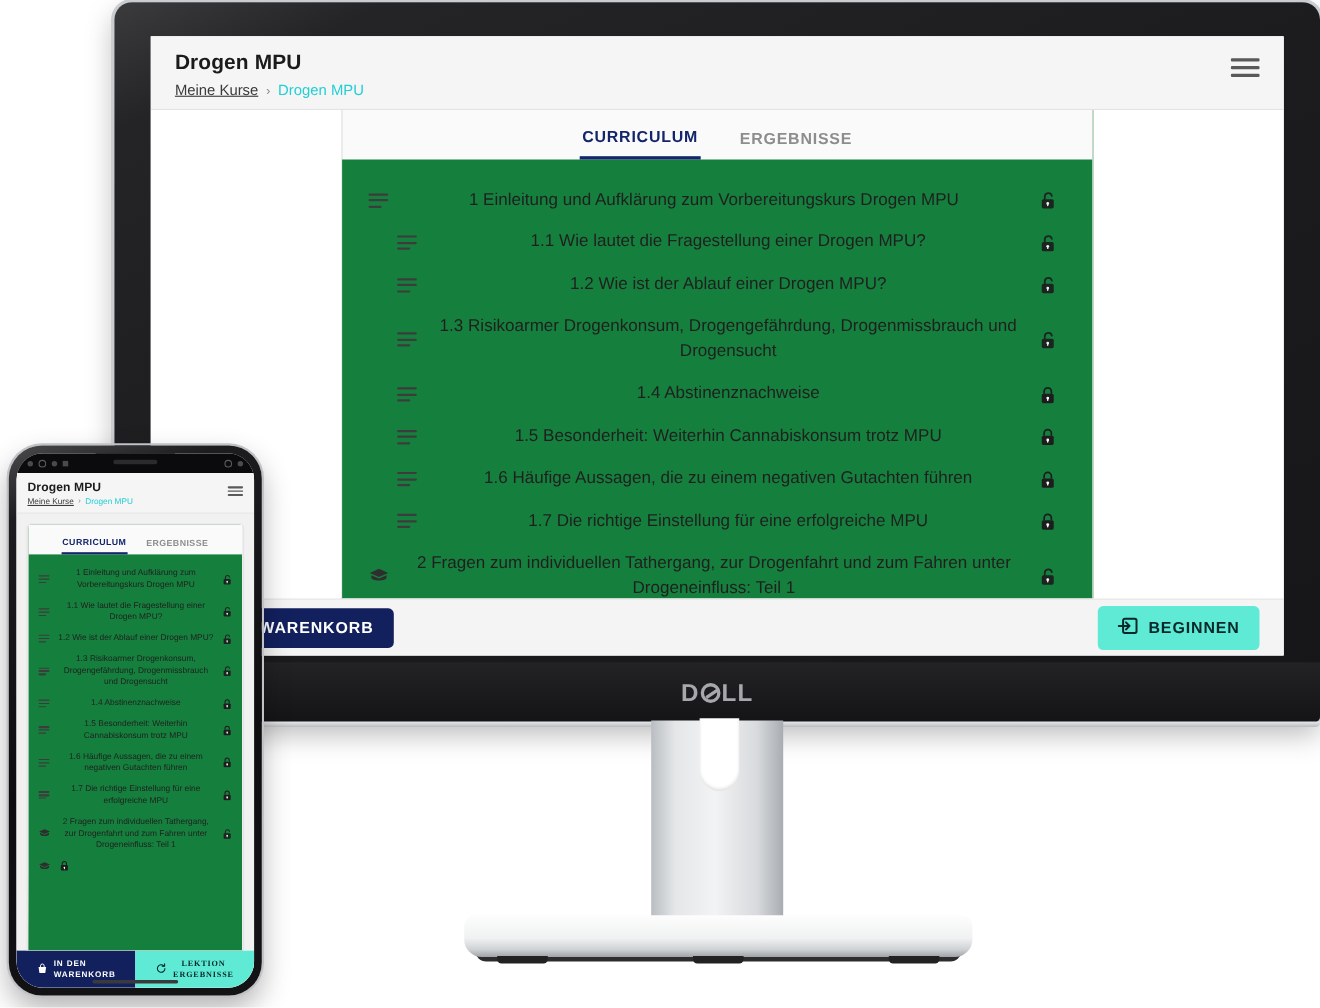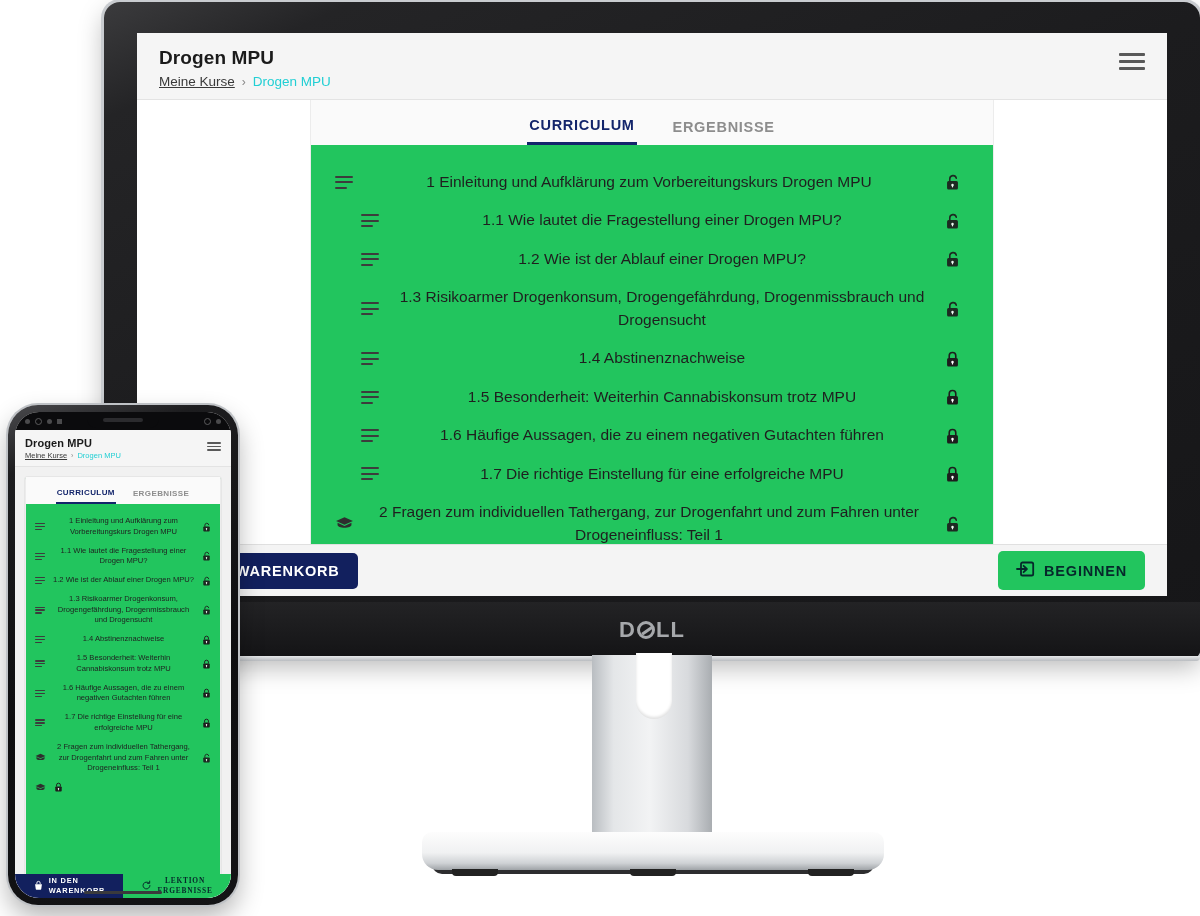--- a/index.html
+++ b/index.html
@@ -87,21 +87,21 @@
   .crumb-current { color: #22cfd4; }
   .hamburger {
     position: absolute; right: 22px; top: 20px;
     width: 26px; display: flex; flex-direction: column; gap: 4px; cursor: pointer;
   }
   .hamburger span { display: block; height: 3px; background: #595959; border-radius: 1px; }
 
   .app-body { flex: 1; display: flex; justify-content: center; background: #ffffff; position: relative; overflow: hidden; }
   .content-col {
     width: 684px; border-left: 1px solid #ececec; border-right: 1px solid #ececec;
-    background: #22c55e; display: flex; flex-direction: column;
+    background: #15803d; display: flex; flex-direction: column;
   }
   .tabs {
     display: flex; justify-content: center; gap: 34px;
     padding-top: 13px; background: #fafafa;
   }
   .tab {
     font-size: 14.5px; font-weight: 700; letter-spacing: .7px;
     padding: 4px 2px 9px 2px; color: #8d8d8d; cursor: pointer; background: none; border: none;
     font-family: "Liberation Sans", sans-serif;
   }
@@ -128,21 +128,21 @@
     flex: none; height: 52px; background: #f4f4f4; border-top: 1px solid #e0e0e0;
     display: flex; align-items: center; justify-content: space-between; padding: 0 22px;
   }
   .btn {
     display: inline-flex; align-items: center; gap: 9px;
     border: none; border-radius: 5px; cursor: pointer;
     font-family: "Liberation Sans", sans-serif;
     font-weight: 700; letter-spacing: .8px;
   }
   .btn-cart { background: #12205e; color: #ffffff; font-size: 14.5px; padding: 10px 18px; }
-  .btn-start { background: #22c55e; color: #06282b; font-size: 14.5px; padding: 10px 18px; }
+  .btn-start { background: #5eead4; color: #06282b; font-size: 14.5px; padding: 10px 18px; }
 
   
   .phone { position: absolute; left: 8px; top: 405px; width: 230px; height: 500px; }
   .phone-frame {
     position: absolute; inset: 0;
     background: linear-gradient(160deg,#4a4a4d 0%,#1d1d1f 12%,#0e0e10 55%,#141416 100%);
     border-radius: 30px;
     box-shadow: 0 0 0 2px #bfc2c6, 0 12px 26px rgba(0,0,0,.3);
   }
   .phone-screen {
@@ -175,21 +175,21 @@
   .phone-app .tab { font-size: 8px; letter-spacing: .4px; padding: 2px 1px 5px 1px; }
   .phone-app .tab.active { border-bottom-width: 2px; }
   .phone-app .curriculum { padding: 8px 0 4px 0; overflow: hidden; }
   .phone-app .lesson { gap: 7px; padding: 4px 9px 4px 8px; }
   .phone-app .lesson.sub { padding-left: 8px; }
   .phone-app .lesson-icon { width: 12px; }
   .phone-app .lesson-text { font-size: 7.6px; line-height: 1.42; }
   .phone-app .lesson-lock { width: 10px; }
   .phone-app .ic-list { width: 10px; height: 7px; }
   .phone-app .ic-list i { height: 1.2px; }
-  .phone-app .app-footer { height: 24px; padding: 0; border-top: none; background: transparent; }
+  .phone-app .app-footer { height: 34px; padding: 0; border-top: none; background: transparent; align-items: flex-end; }
   .phone-app .btn { border-radius: 0; flex: 1; height: 34px; justify-content: center; padding: 0 4px; gap: 5px; }
   .phone-app .btn-cart { font-size: 7.4px; }
   .phone-app .btn-start { font-size: 7.4px; font-family: Liberation Serif, serif; }
   .phone-app .btn-label-2 { display: flex; flex-direction: column; align-items: flex-start; line-height: 1.35; }
   .phone-app .btn-start .btn-label-2 { align-items: center; }
   .phone-bottom-bar {
     position: absolute; left: 50%; transform: translateX(-50%); bottom: 4px;
     width: 78px; height: 3px; background: #3a3a3c; border-radius: 2px;
   }
 </style>

